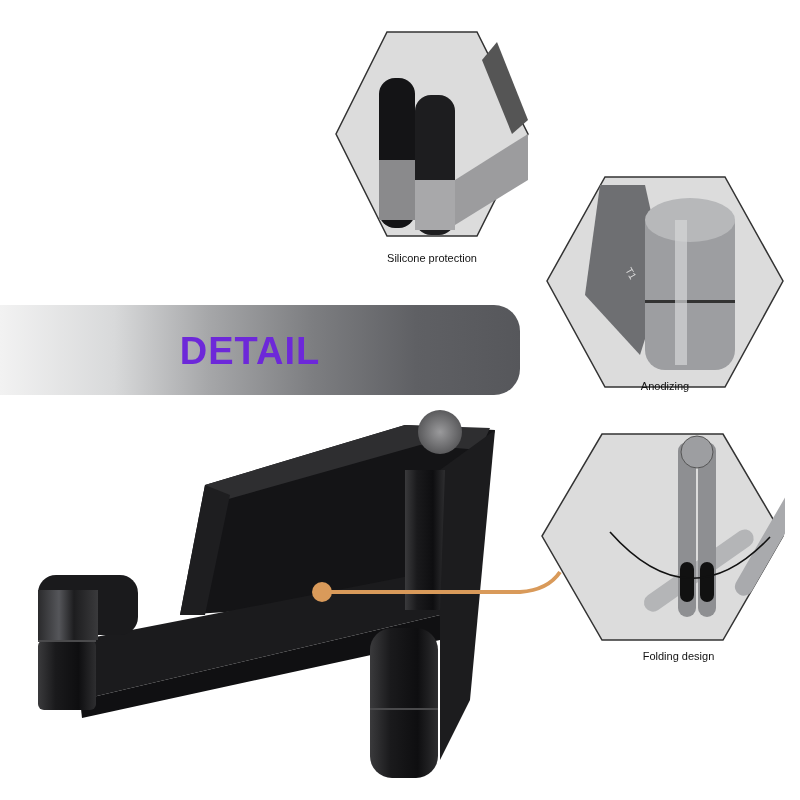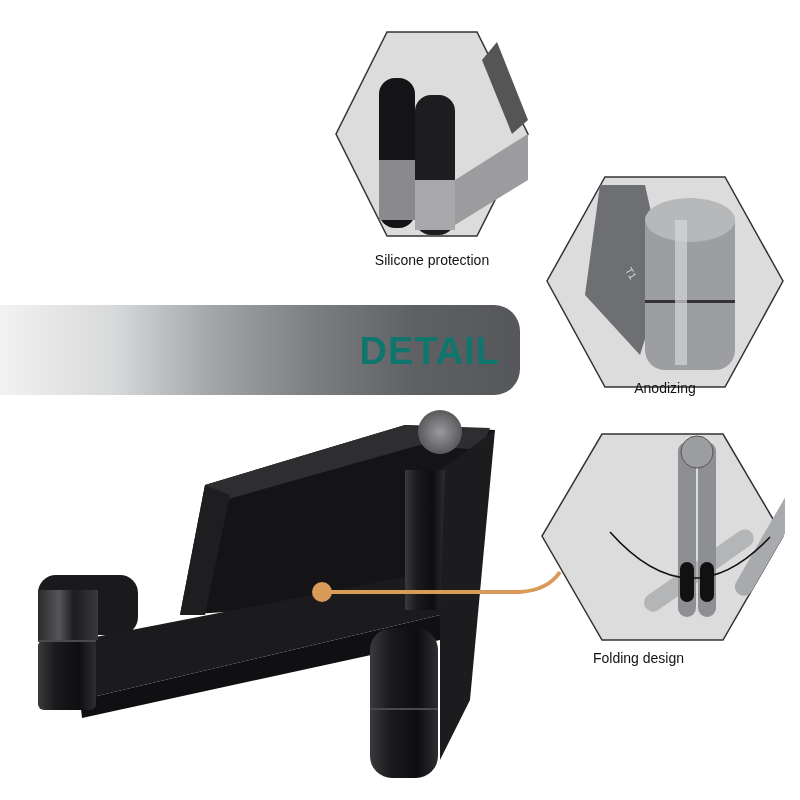--- a/index.html
+++ b/index.html
@@ -4,24 +4,24 @@
 <style>
   html, body { margin: 0; padding: 0; }
   body { width: 800px; height: 800px; background: #ffffff; position: relative; overflow: hidden; font-family: "Liberation Sans", sans-serif; }
   .abs { position: absolute; }
   .banner {
     left: 0; top: 305px; width: 520px; height: 90px;
     background: linear-gradient(90deg, #f2f2f2 0%, #d8d9da 22%, #a6a7a9 40%, #7d7e81 60%, #5f6064 80%, #56575b 100%);
     border-radius: 0 26px 26px 0;
   }
   .banner-text {
-    left: 0; width: 500px; top: 330px; text-align: right;
-    color: #0f766e; font-weight: bold; font-size: 38px; letter-spacing: 1px;
+    left: 0; width: 500px; top: 330px; text-align: center;
+    color: #6d28d9; font-weight: bold; font-size: 38px; letter-spacing: 1px;
   }
-  .caption { font-size: 14px; color: #111; text-align: center; }
+  .caption { font-size: 11px; color: #111; text-align: center; }
   svg { display: block; }
 </style>
 </head>
 <body>
 
 <div class="abs banner"></div>
 <div class="abs banner-text">DETAIL</div>
 
 <svg class="abs" style="left:0;top:0" width="800" height="800">
   <defs>
@@ -105,13 +105,13 @@
     <rect x="30" y="115" width="130" height="18" rx="9" fill="#b4b5b7" transform="rotate(-35 150 30)"></rect>
     <rect x="60" y="130" width="120" height="18" rx="9" fill="#a9aaad" transform="rotate(-60 150 30)"></rect>
     <rect x="138" y="10" width="18" height="175" rx="9" fill="#8e8f92"></rect>
     <rect x="158" y="10" width="18" height="175" rx="9" fill="#8e8f92"></rect>
     <rect x="140" y="130" width="14" height="40" rx="7" fill="#111"></rect>
     <rect x="160" y="130" width="14" height="40" rx="7" fill="#111"></rect>
     <circle cx="157" cy="20" r="16" fill="#9d9ea1" stroke="#555"></circle>
     <path d="M 70 100 Q 150 190 230 105" stroke="#111" stroke-width="1.6" fill="none"></path>
   </g>
 </svg>
-<div class="abs caption" style="left:516px;top:650px;width:245px">Folding design</div>
+<div class="abs caption" style="left:556px;top:650px;width:245px">Folding design</div>
 
 </body></html>

